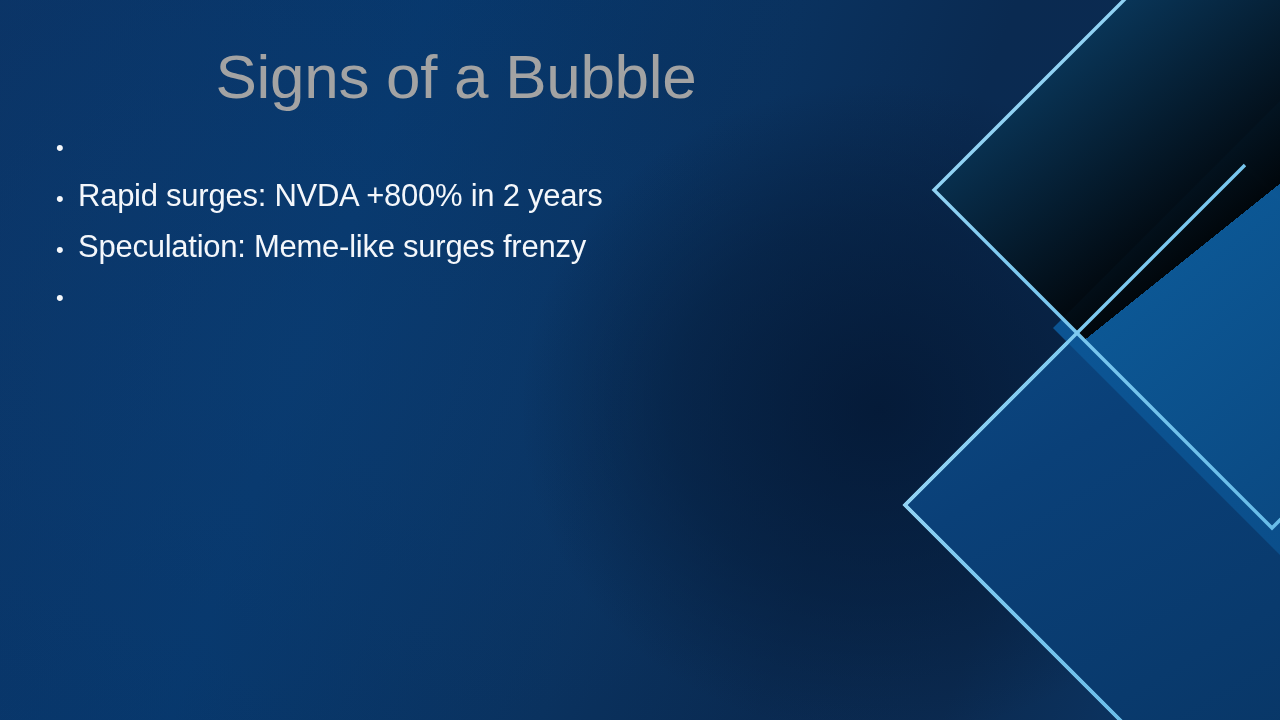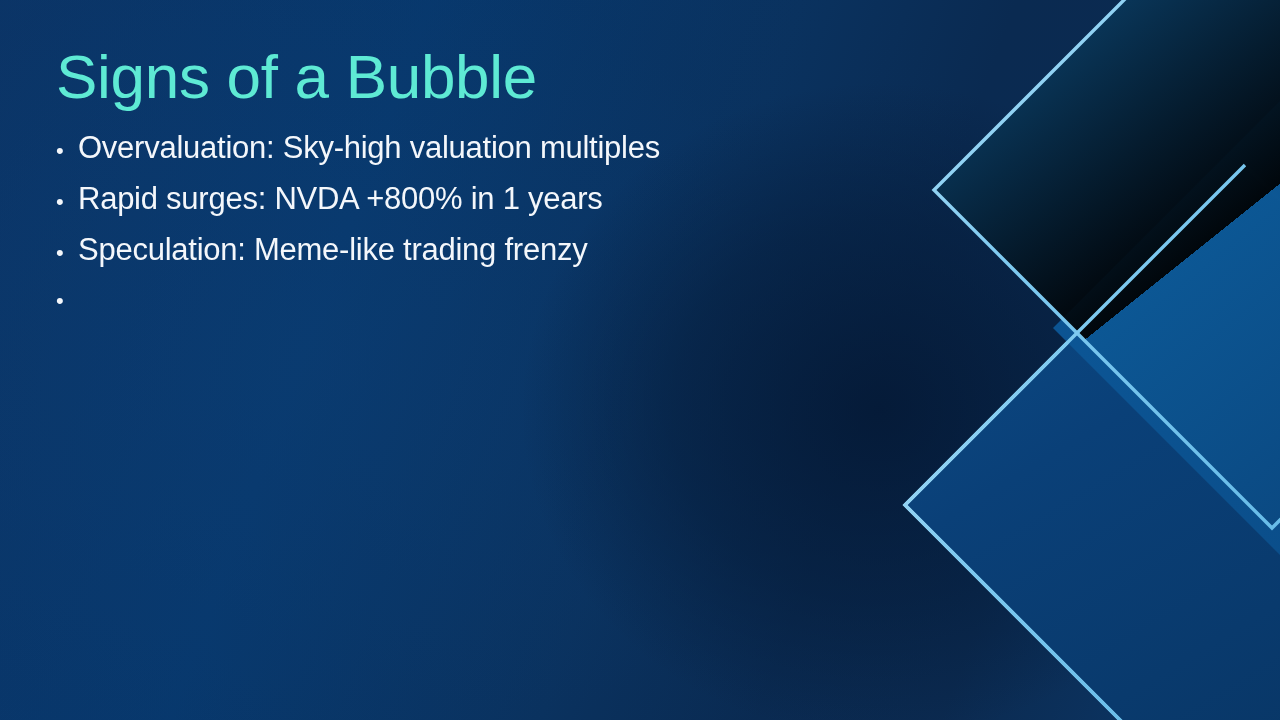--- a/index.html
+++ b/index.html
@@ -62,27 +62,28 @@
   }
 
   
   .content {
     position: absolute;
     left: 56px;
     top: 44px;
     width: 800px;
   }
   .slide-title {
-    color: #5eead4;
+    color: #a3a3a3;
     font-size: 62px;
     font-weight: 400;
     line-height: 1.06;
     letter-spacing: -0.3px;
     margin: 0 0 14px 0;
     white-space: nowrap;
+    text-align: center;
   }
   ul.bullets {
     list-style: none;
     margin: 0;
     padding: 0;
   }
   ul.bullets li {
     display: flex;
     align-items: baseline;
     color: #f4f7fb;
@@ -157,29 +158,28 @@
     </g>
   </svg>
 
   <div class="content">
 
     <h1 class="slide-title">Signs of a Bubble</h1>
 
     <ul class="bullets">
       <li>
         <span class="bullet-dot">•</span>
-        <span class="bullet-text">Overvaluation: Sky-high valuation multiples</span>
       </li>
       <li>
         <span class="bullet-dot">•</span>
-        <span class="bullet-text">Rapid surges: NVDA +800% in 1 years</span>
+        <span class="bullet-text">Rapid surges: NVDA +800% in 2 years</span>
       </li>
       <li>
         <span class="bullet-dot">•</span>
-        <span class="bullet-text">Speculation: Meme-like trading frenzy</span>
+        <span class="bullet-text">Speculation: Meme-like surges frenzy</span>
       </li>
       <li>
         <span class="bullet-dot">•</span>
       </li>
     </ul>
 
   </div>
 </div>
 
 </body></html>

